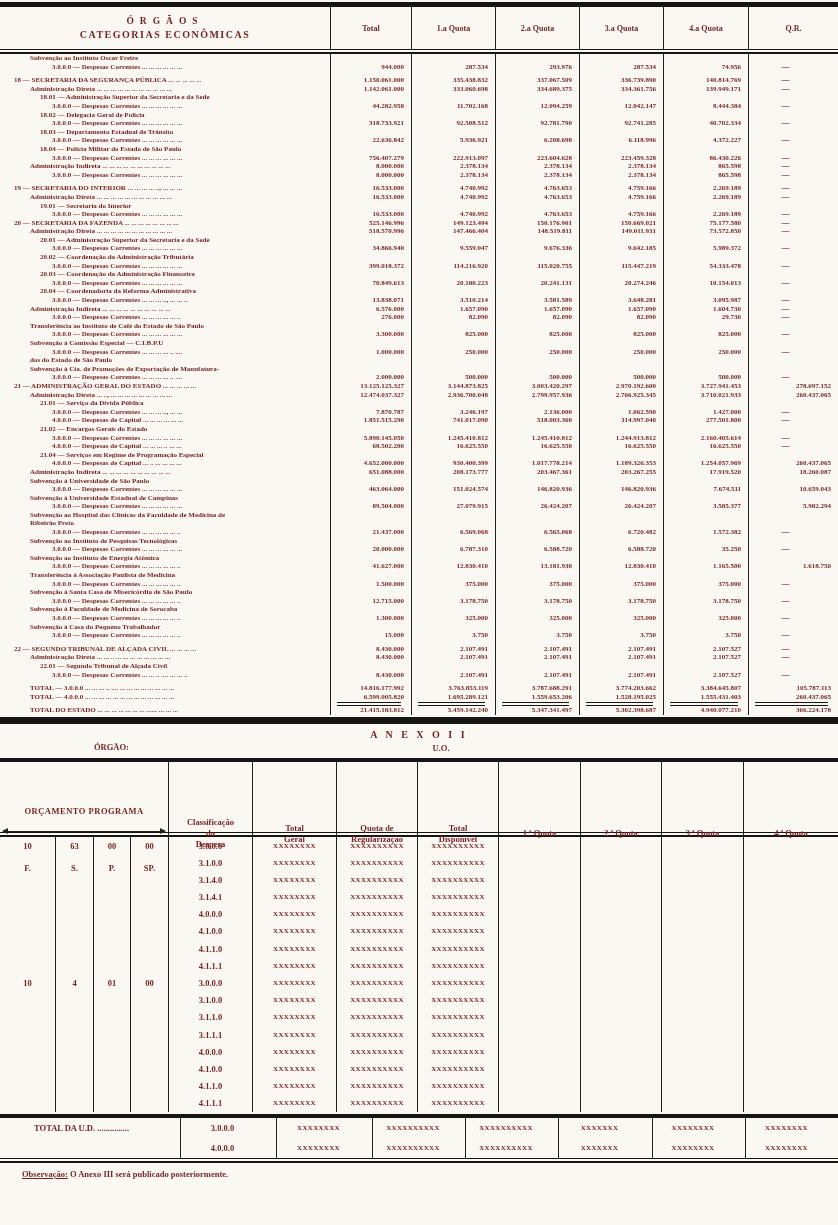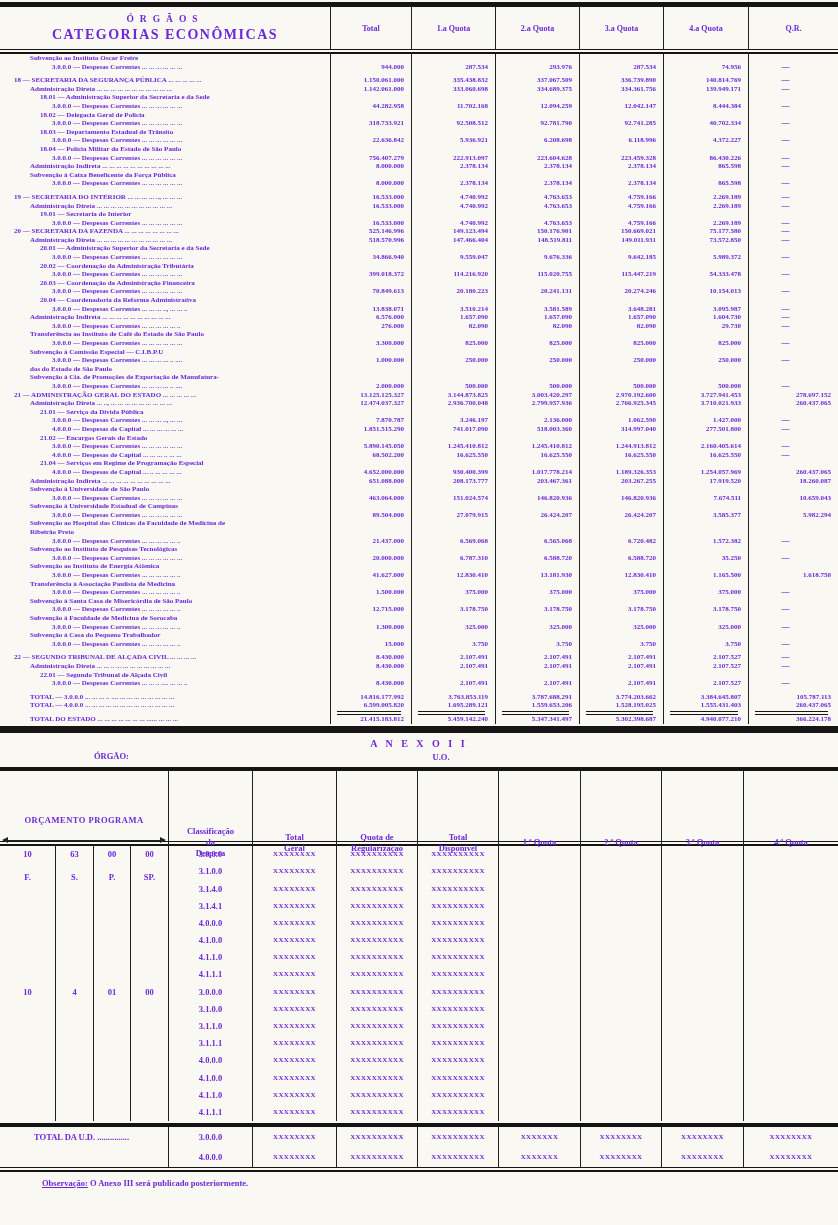--- a/index.html
+++ b/index.html
@@ -1,30 +1,30 @@
 <!DOCTYPE html>
 <html><head>
 <meta charset="utf-8">
 <style>
   html,body{margin:0;padding:0;background:#d8d6d0;}
-  .page{position:relative;width:838px;height:1225px;background:#f9f8f3;color:#6d28d9;
+  .page{position:relative;width:838px;height:1225px;background:#f9f8f3;color:#7f1d1d;
         font-family:"Liberation Serif","DejaVu Serif",serif;font-weight:700;overflow:hidden;}
   
   .bar-top{height:4px;background:#141414;border-top:1px solid #141414;margin-top:2px;}
   .dbl-rule{height:2px;border-top:1px solid #151515;border-bottom:2px solid #151515;}
   .heavy{height:3px;background:#141414;border-bottom:1px solid #141414;margin-top:2px;}
   .endband{height:6px;background:#161616;border-top:1.5px solid #161616;margin-top:2px;}
   
   .t1g{display:grid;grid-template-columns:330px 81px 84px 84px 84px 85px 90px;}
   .t1h{height:42px;}
   .t1h>div{border-left:1px solid #202020;display:flex;align-items:center;justify-content:center;
            font-size:8px;text-align:center;}
   .t1h>div:first-child{border-left:none;flex-direction:column;justify-content:center;gap:3px;}
   .h1{font-size:9.5px;letter-spacing:6px;}
-  .h2{font-size:14px;letter-spacing:1.5px;text-align:right;}
+  .h2{font-size:10px;letter-spacing:1.5px;text-align:right;}
   .t1b .trow{display:grid;grid-template-columns:330px 81px 84px 84px 84px 85px 90px;}
   .trow>div{font-size:7px;line-height:8.6px;min-height:8.6px;}
   .trow .lab{white-space:nowrap;overflow:hidden;}
   .trow .in0{padding-left:14px;} .trow .in1{padding-left:30px;}
   .trow .in2{padding-left:40px;} .trow .in3{padding-left:52px;}
   .trow .n{border-left:1px solid #202020;text-align:right;padding-right:7px;}
   .trow .n.dash{text-align:center;padding-right:16px;font-size:8px;line-height:8.2px;}
   .trow.gap>div{min-height:5px;height:5px;}
   .trow.rr>div{min-height:5px;height:5px;}
   .trow.rr .n i{display:block;height:2px;border-top:1px solid #151515;border-bottom:1px solid #151515;margin:1px 3px 0 6px;}
@@ -46,26 +46,26 @@
   .arrow:before{left:-1px;border-width:3px 6px 3px 0;border-color:transparent #222 transparent transparent;}
   .arrow:after{right:-1px;border-width:3px 0 3px 6px;border-color:transparent transparent transparent #222;}
   .grp-cols{display:grid;grid-template-columns:55px 38px 37px 38px;height:52px;}
   .grp-cols>div{border-left:1px solid #202020;display:flex;align-items:center;justify-content:center;font-size:8.5px;}
   .grp-cols>div:first-child{border-left:none;}
   .t2b .t2r{display:grid;grid-template-columns:55px 38px 37px 38px 84px 84px 81px 81px 82px 81px 82px 95px;height:17.2px;}
   .t2r>div{border-left:1px solid #202020;display:flex;align-items:center;justify-content:center;
            font-size:8.5px;height:100%;}
   .t2r>div:first-child{border-left:none;}
   .t2r .xs{font-size:7px;letter-spacing:0.3px;}
-  .t2t .t2tr{display:grid;grid-template-columns:168px 84px 84px 81px 81px 82px 81px 82px 95px;height:20px;}
+  .t2t .t2tr{display:grid;grid-template-columns:168px 84px 84px 81px 81px 82px 81px 82px 95px;height:20px;gap:12px;}
   .t2tr>div{border-left:1px solid #202020;display:flex;align-items:center;justify-content:center;font-size:8.5px;height:100%;}
   .t2tr>div:first-child{border-left:none;justify-content:flex-start;padding-left:34px;white-space:nowrap;overflow:hidden;}
   .t2tr .xs{font-size:7px;letter-spacing:0.3px;}
   
-  .obs{margin:6px 0 0 42px;font-size:8.5px;}
+  .obs{margin:6px 0 0 22px;font-size:8.5px;}
   .obs .lb{text-decoration:underline;}
 </style>
 </head>
 <body>
 
 <div class="page">
 
   <div class="bar-top"></div>
 
   <section>
@@ -201,29 +201,20 @@
           <div class="n dash">—</div>
         </div>
         <div class="trow">
           <div class="lab in1">Administração Indireta ... ... ... ... ... ... ... ... ... ...</div>
           <div class="n">8.000.000</div>
           <div class="n">2.378.134</div>
           <div class="n">2.378.134</div>
           <div class="n">2.378.134</div>
           <div class="n">865.598</div>
           <div class="n dash">—</div>
-        </div>
-        <div class="trow">
-          <div class="lab in1">Subvenção à Caixa Beneficente da Força Pública</div>
-          <div class="n"></div>
-          <div class="n"></div>
-          <div class="n"></div>
-          <div class="n"></div>
-          <div class="n"></div>
-          <div class="n"></div>
         </div>
         <div class="trow">
           <div class="lab in3">3.0.0.0 — Despesas Correntes ... ... ... ... ... ...</div>
           <div class="n">8.000.000</div>
           <div class="n">2.378.134</div>
           <div class="n">2.378.134</div>
           <div class="n">2.378.134</div>
           <div class="n">865.598</div>
           <div class="n dash">—</div>
         </div>

